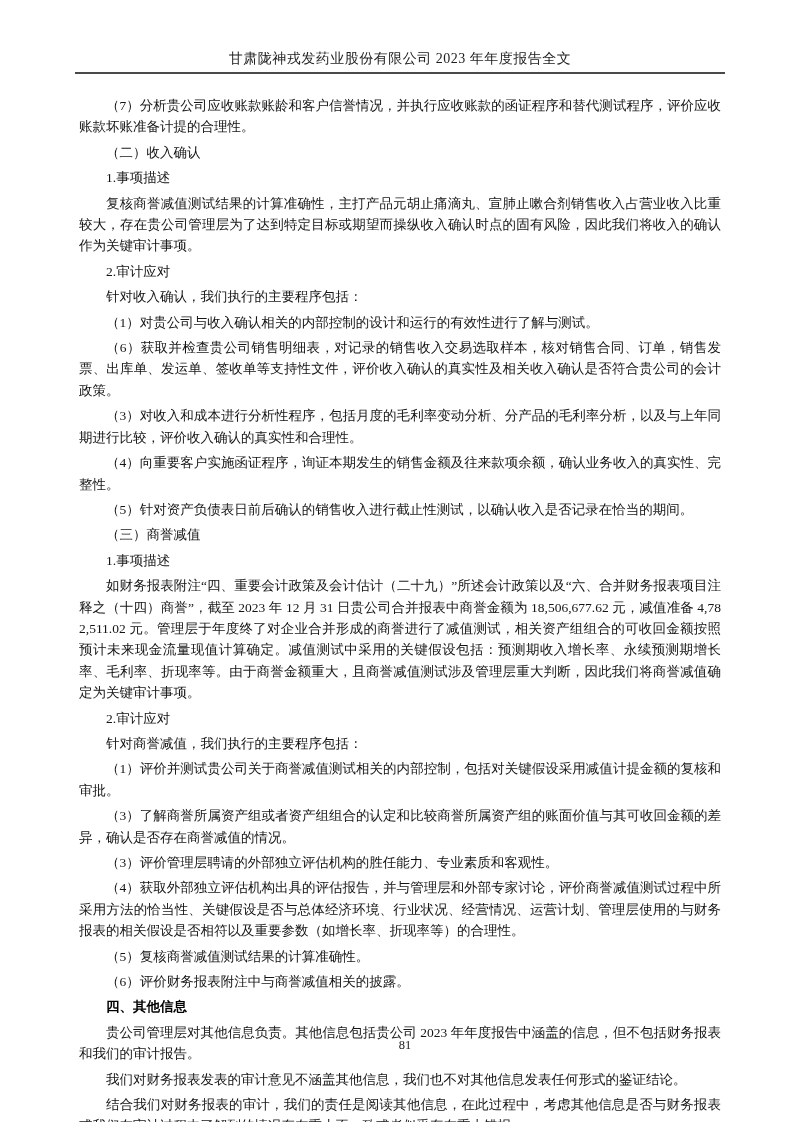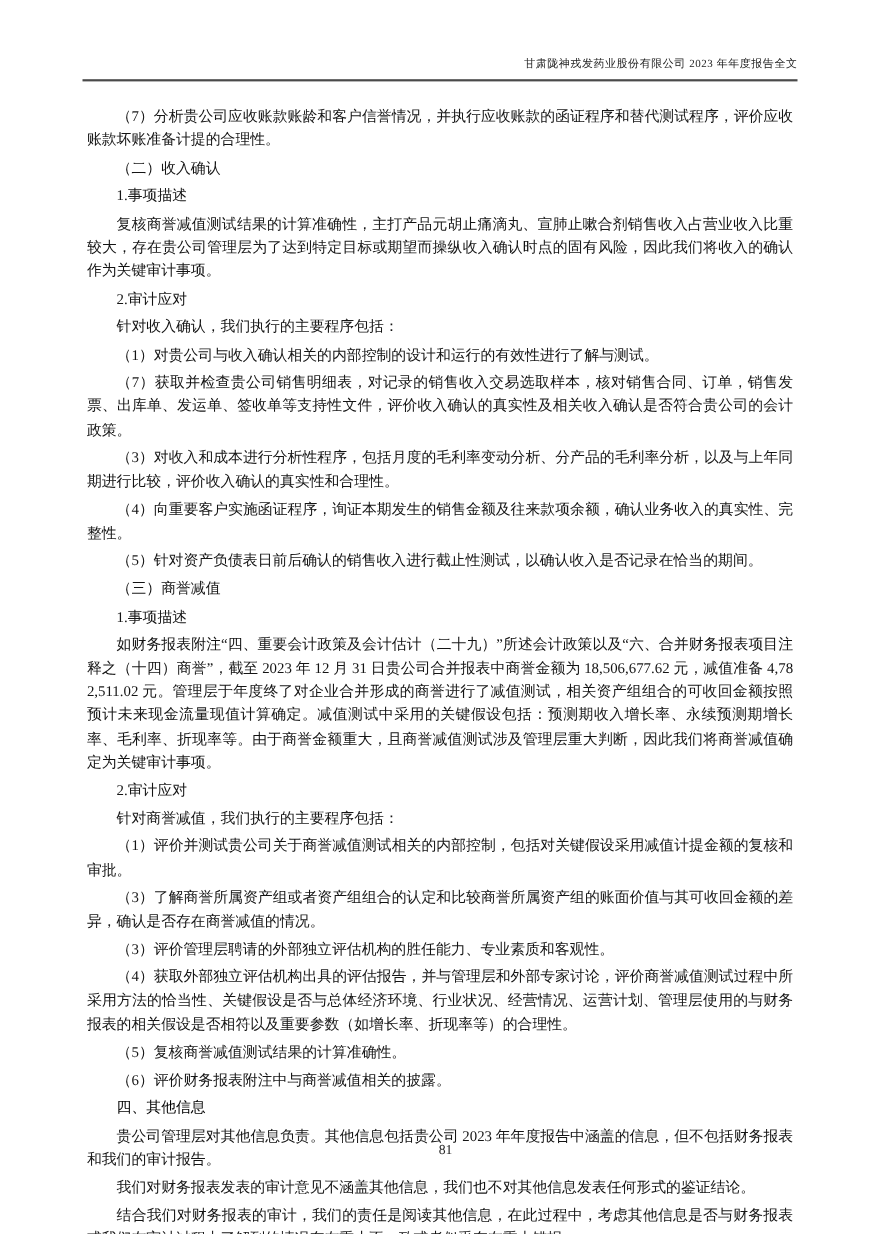--- a/index.html
+++ b/index.html
@@ -14,22 +14,22 @@
     background: #ffffff;
     overflow: hidden;
     font-family: "Liberation Serif", "DejaVu Serif", serif;
     color: #111111;
   }
   .running-header {
     position: absolute;
     top: 50px;
     left: 75px;
     width: 650px;
-    text-align: right;
-    font-size: 10px;
+    text-align: center;
+    font-size: 14px;
     line-height: 17px;
     color: #1c1c1c;
     letter-spacing: 0.5px;
     white-space: nowrap;
   }
   .header-rule {
     position: absolute;
     top: 72px;
     left: 75px;
     width: 650px;
@@ -46,21 +46,21 @@
     text-align: justify;
     color: #141414;
   }
   .content p.para {
     margin: 4px;
     padding: 0;
     text-indent: 2em;
     word-break: break-all;
   }
   .content p.heading {
-    font-weight: normal;
+    font-weight: bold;
     color: #000000;
   }
   .page-number {
     position: absolute;
     top: 1038px;
     left: 75px;
     width: 660px;
     text-align: center;
     font-size: 12.5px;
     color: #222222;
@@ -73,21 +73,21 @@
   <div class="running-header">甘肃陇神戎发药业股份有限公司 2023 年年度报告全文</div>
   <div class="header-rule"></div>
   <div class="content" id="doc-body">
       <p class="para">（7）分析贵公司应收账款账龄和客户信誉情况，并执行应收账款的函证程序和替代测试程序，评价应收账款坏账准备计提的合理性。</p>
       <p class="para">（二）收入确认</p>
       <p class="para">1.事项描述</p>
       <p class="para">复核商誉减值测试结果的计算准确性，主打产品元胡止痛滴丸、宣肺止嗽合剂销售收入占营业收入比重较大，存在贵公司管理层为了达到特定目标或期望而操纵收入确认时点的固有风险，因此我们将收入的确认作为关键审计事项。</p>
       <p class="para">2.审计应对</p>
       <p class="para">针对收入确认，我们执行的主要程序包括：</p>
       <p class="para">（1）对贵公司与收入确认相关的内部控制的设计和运行的有效性进行了解与测试。</p>
-      <p class="para">（7）获取并检查贵公司销售明细表，对记录的销售收入交易选取样本，核对销售合同、订单，销售发票、出库单、发运单、签收单等支持性文件，评价收入确认的真实性及相关收入确认是否符合贵公司的会计政策。</p>
+      <p class="para">（6）获取并检查贵公司销售明细表，对记录的销售收入交易选取样本，核对销售合同、订单，销售发票、出库单、发运单、签收单等支持性文件，评价收入确认的真实性及相关收入确认是否符合贵公司的会计政策。</p>
       <p class="para">（3）对收入和成本进行分析性程序，包括月度的毛利率变动分析、分产品的毛利率分析，以及与上年同期进行比较，评价收入确认的真实性和合理性。</p>
       <p class="para">（4）向重要客户实施函证程序，询证本期发生的销售金额及往来款项余额，确认业务收入的真实性、完整性。</p>
       <p class="para">（5）针对资产负债表日前后确认的销售收入进行截止性测试，以确认收入是否记录在恰当的期间。</p>
       <p class="para">（三）商誉减值</p>
       <p class="para">1.事项描述</p>
       <p class="para">如财务报表附注“四、重要会计政策及会计估计（二十九）”所述会计政策以及“六、合并财务报表项目注释之（十四）商誉”，截至 2023 年 12 月 31 日贵公司合并报表中商誉金额为 18,506,677.62 元，减值准备 4,782,511.02 元。管理层于年度终了对企业合并形成的商誉进行了减值测试，相关资产组组合的可收回金额按照预计未来现金流量现值计算确定。减值测试中采用的关键假设包括：预测期收入增长率、永续预测期增长率、毛利率、折现率等。由于商誉金额重大，且商誉减值测试涉及管理层重大判断，因此我们将商誉减值确定为关键审计事项。</p>
       <p class="para">2.审计应对</p>
       <p class="para">针对商誉减值，我们执行的主要程序包括：</p>
       <p class="para">（1）评价并测试贵公司关于商誉减值测试相关的内部控制，包括对关键假设采用减值计提金额的复核和审批。</p>
       <p class="para">（3）了解商誉所属资产组或者资产组组合的认定和比较商誉所属资产组的账面价值与其可收回金额的差异，确认是否存在商誉减值的情况。</p>

